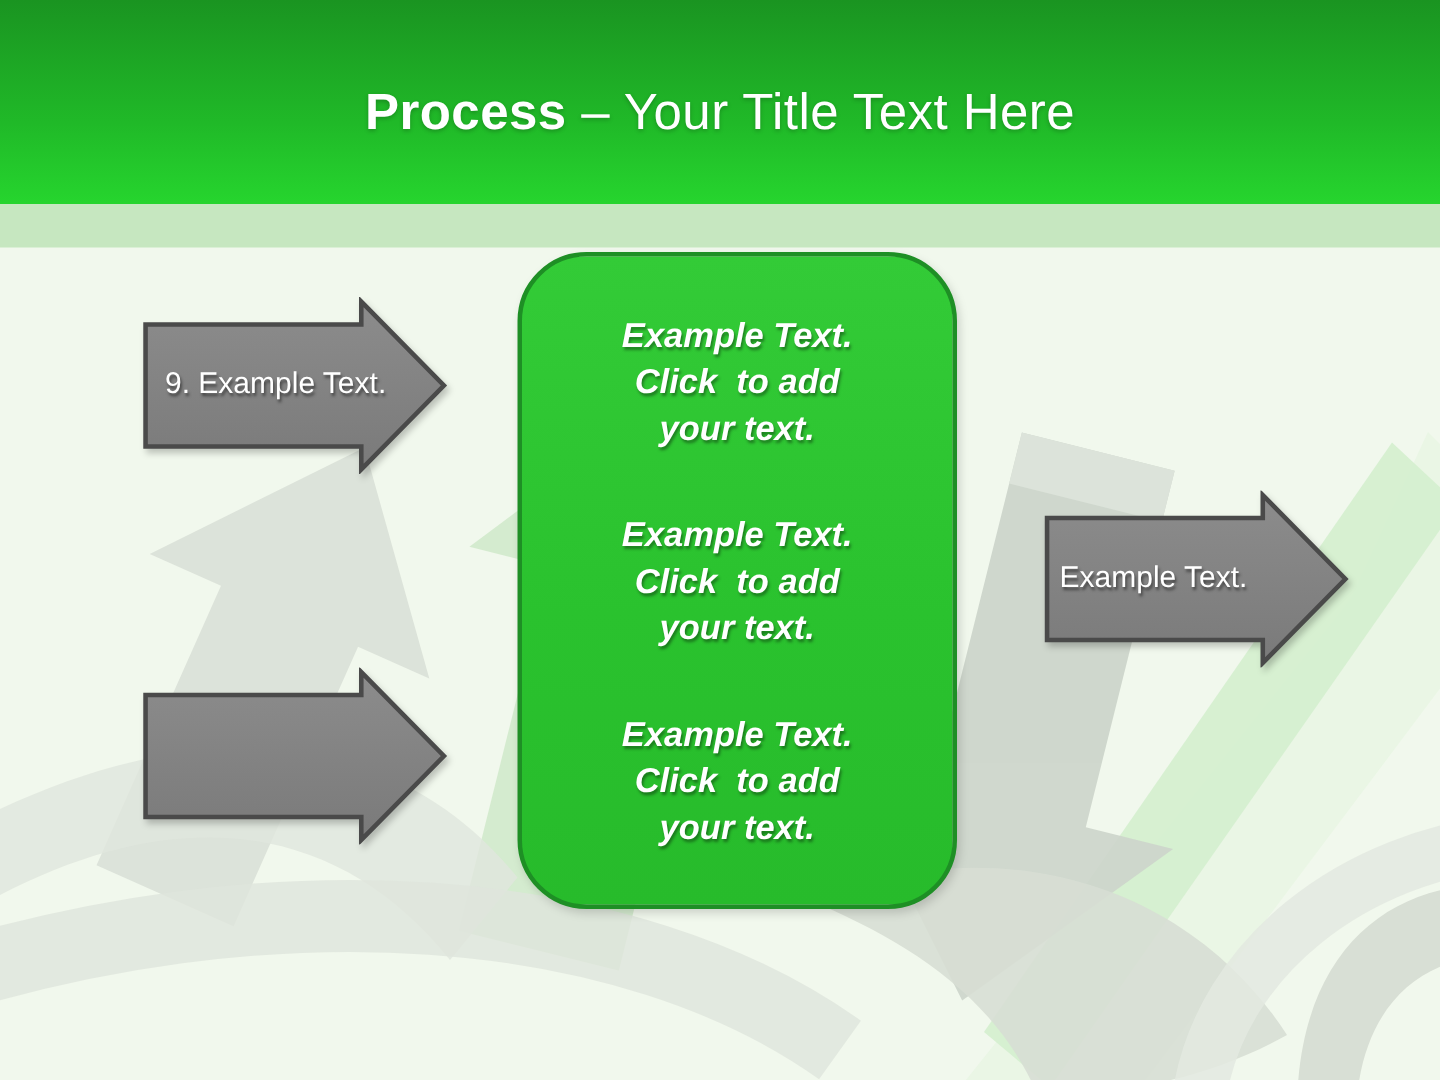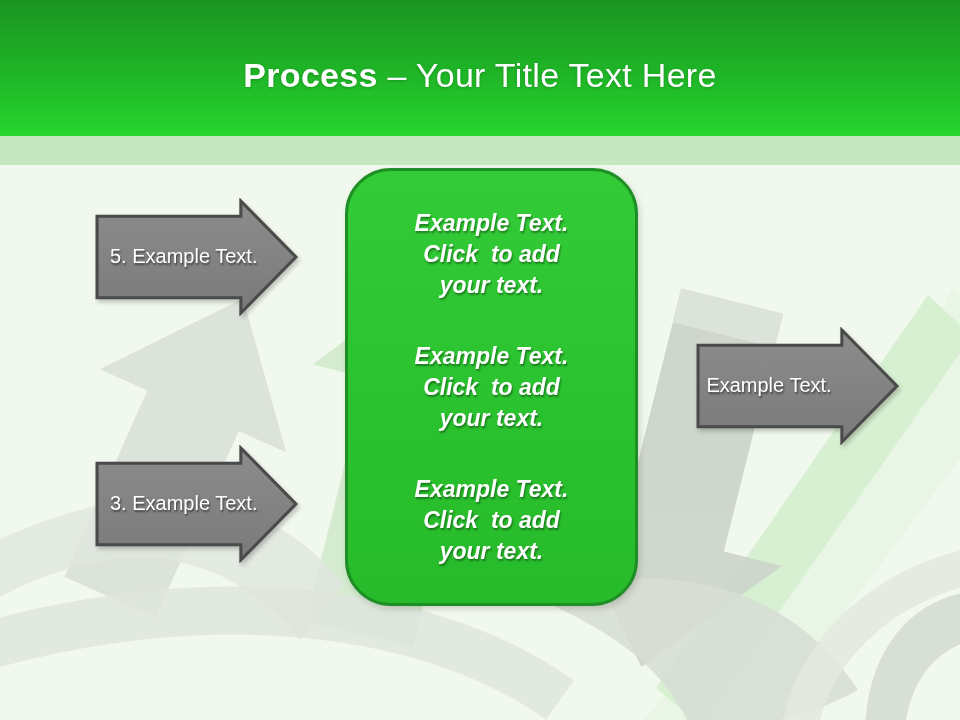--- a/index.html
+++ b/index.html
@@ -103,29 +103,28 @@
 
   <header class="header">
     <h1 class="title"><span class="t-bold">Process</span> <span>– Your Title Text Here</span></h1>
   </header>
   <div class="accent-strip"></div>
 
   <div class="step s1">
     <svg class="arrow-shape" viewBox="0 0 200 116" preserveAspectRatio="none">
       <polygon points="2,18 143,18 143,3 197,58 143,113 143,98 2,98" fill="url(#grayGrad)" stroke="#4a4a4a" stroke-width="3"></polygon>
     </svg>
-    <span class="step-label">5. Example Text.</span>
+    <span class="step-label">9. Example Text.</span>
   </div>
 
 
   <div class="step s3">
     <svg class="arrow-shape" viewBox="0 0 200 116" preserveAspectRatio="none">
       <polygon points="2,18 143,18 143,3 197,58 143,113 143,98 2,98" fill="url(#grayGrad)" stroke="#4a4a4a" stroke-width="3"></polygon>
     </svg>
-    <span class="step-label">3. Example Text.</span>
   </div>
 
   <div class="content-box">
     <div class="text-block">
       <div class="tb-line">Example Text.</div>
       <div class="tb-line">Click  to add</div>
       <div class="tb-line">your text.</div>
     </div>
     <div class="text-block">
       <div class="tb-line">Example Text.</div>

